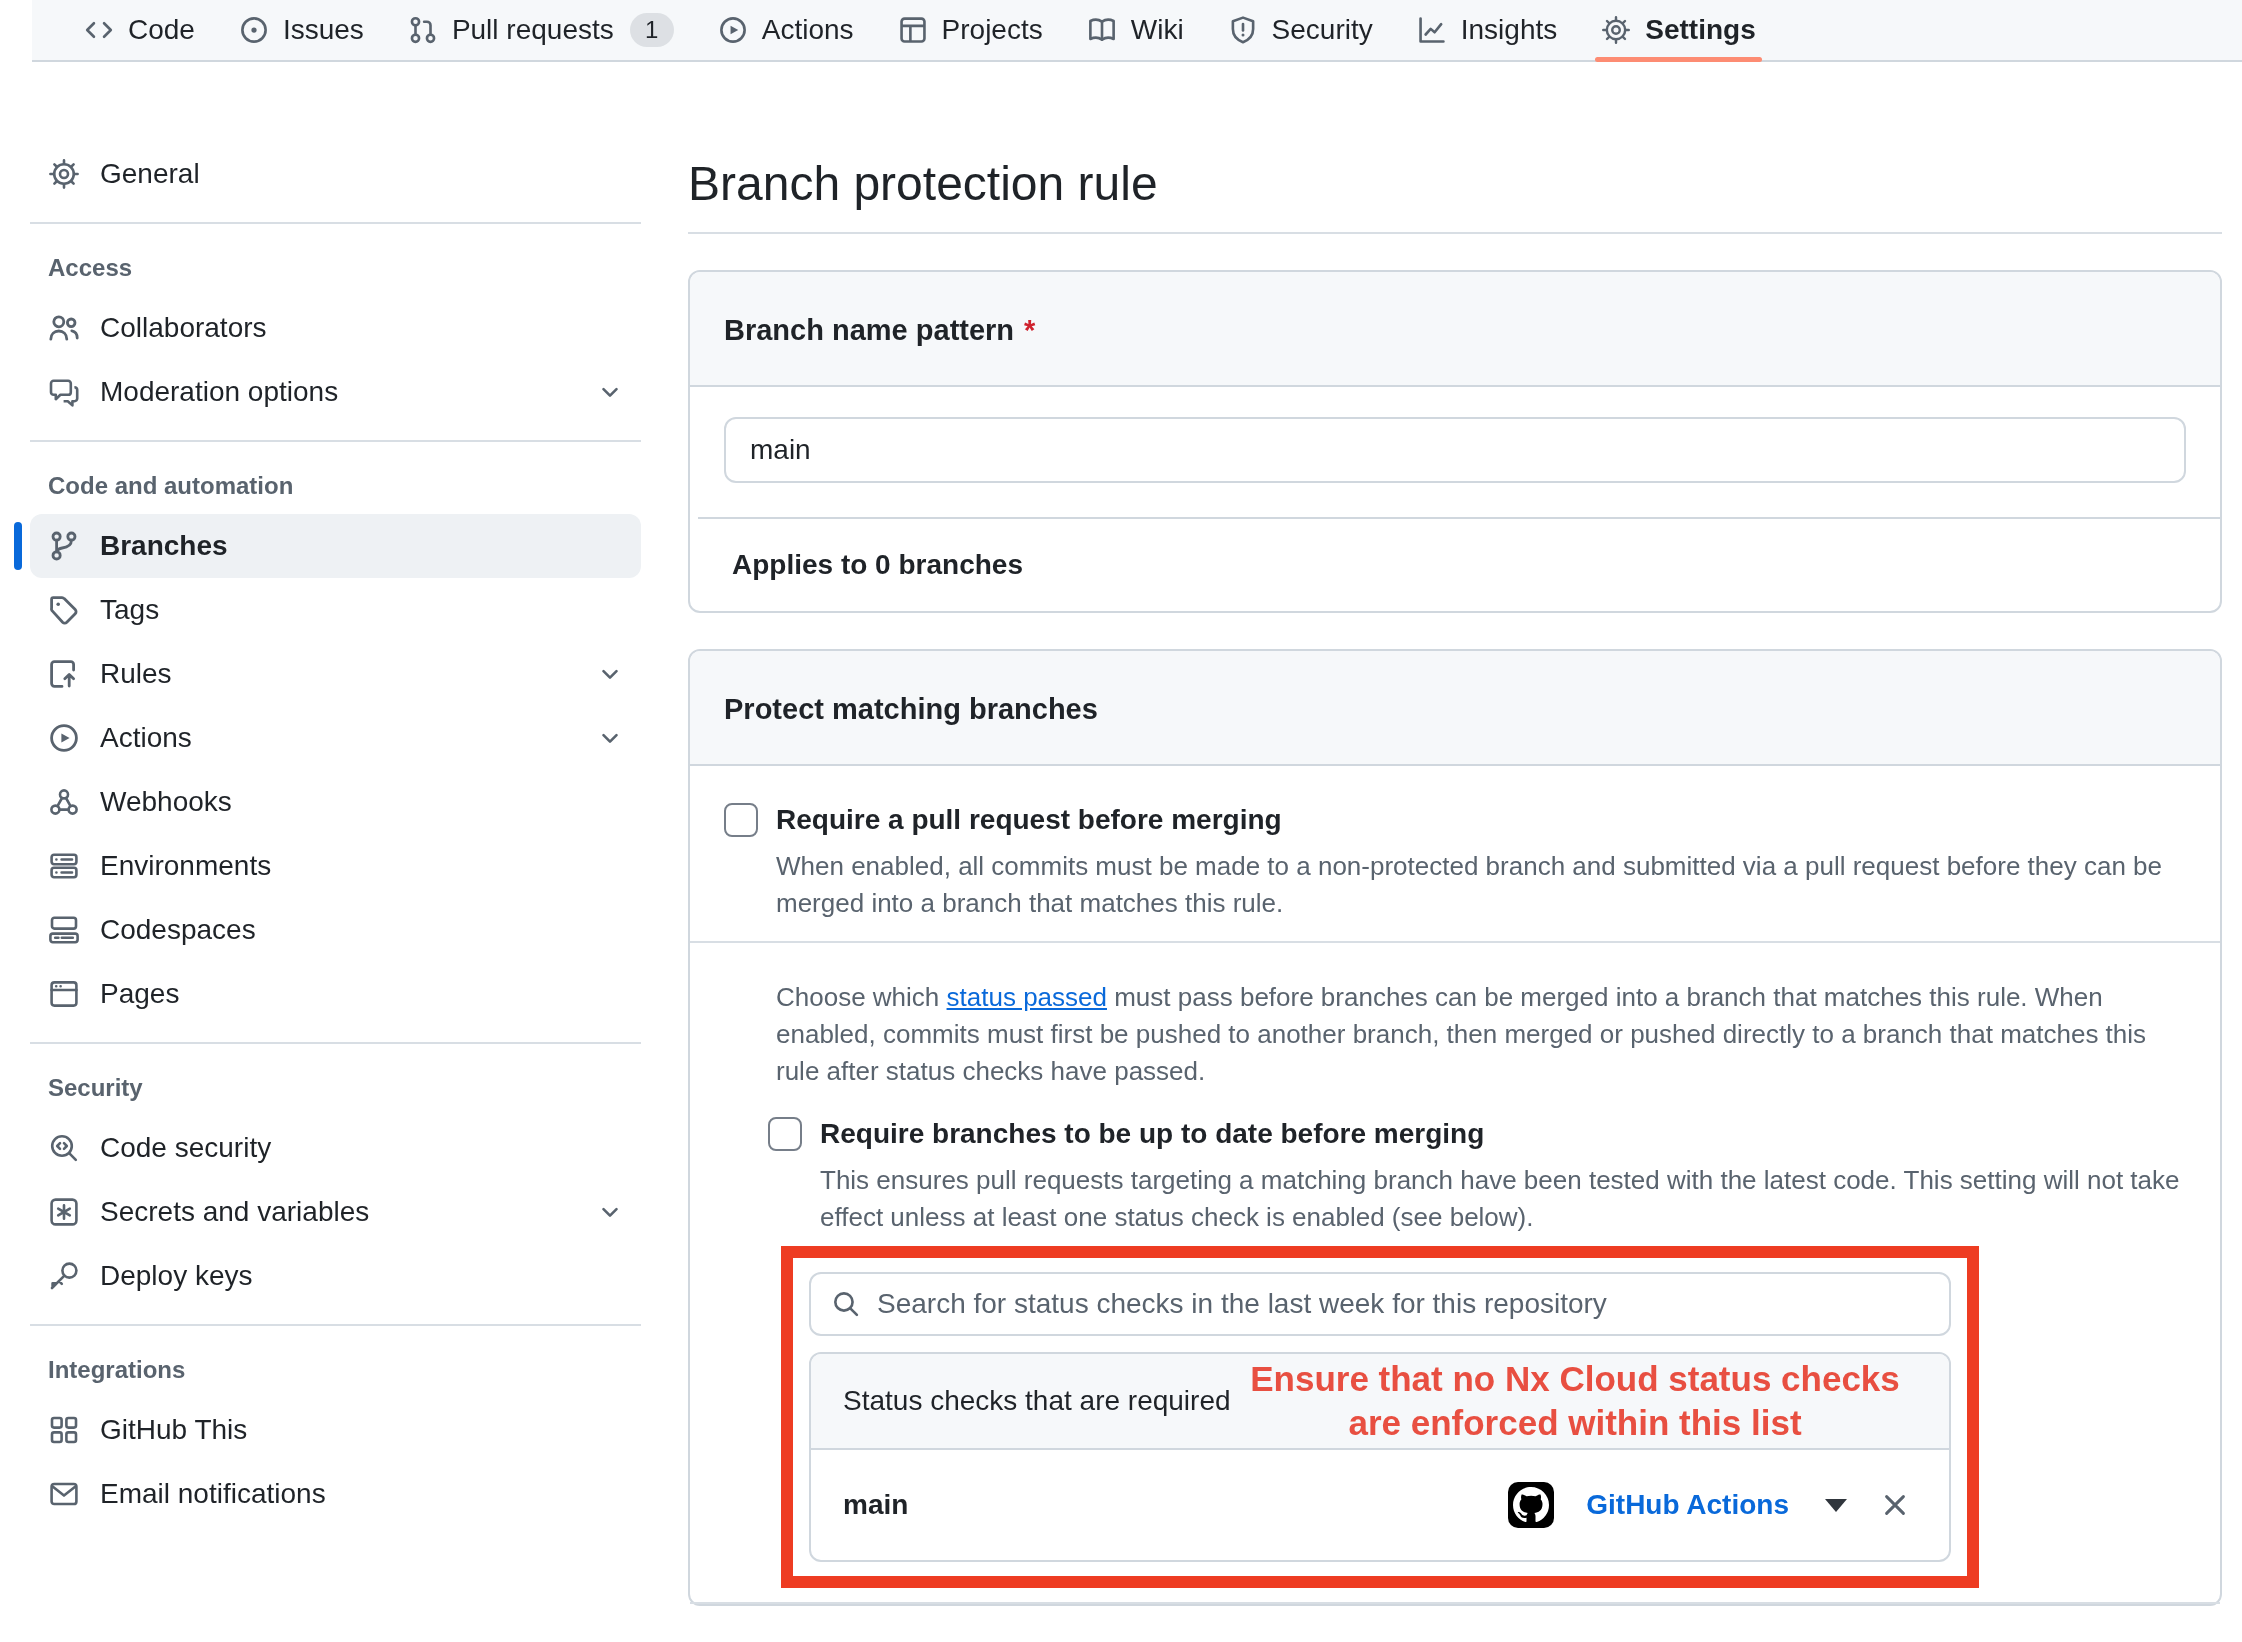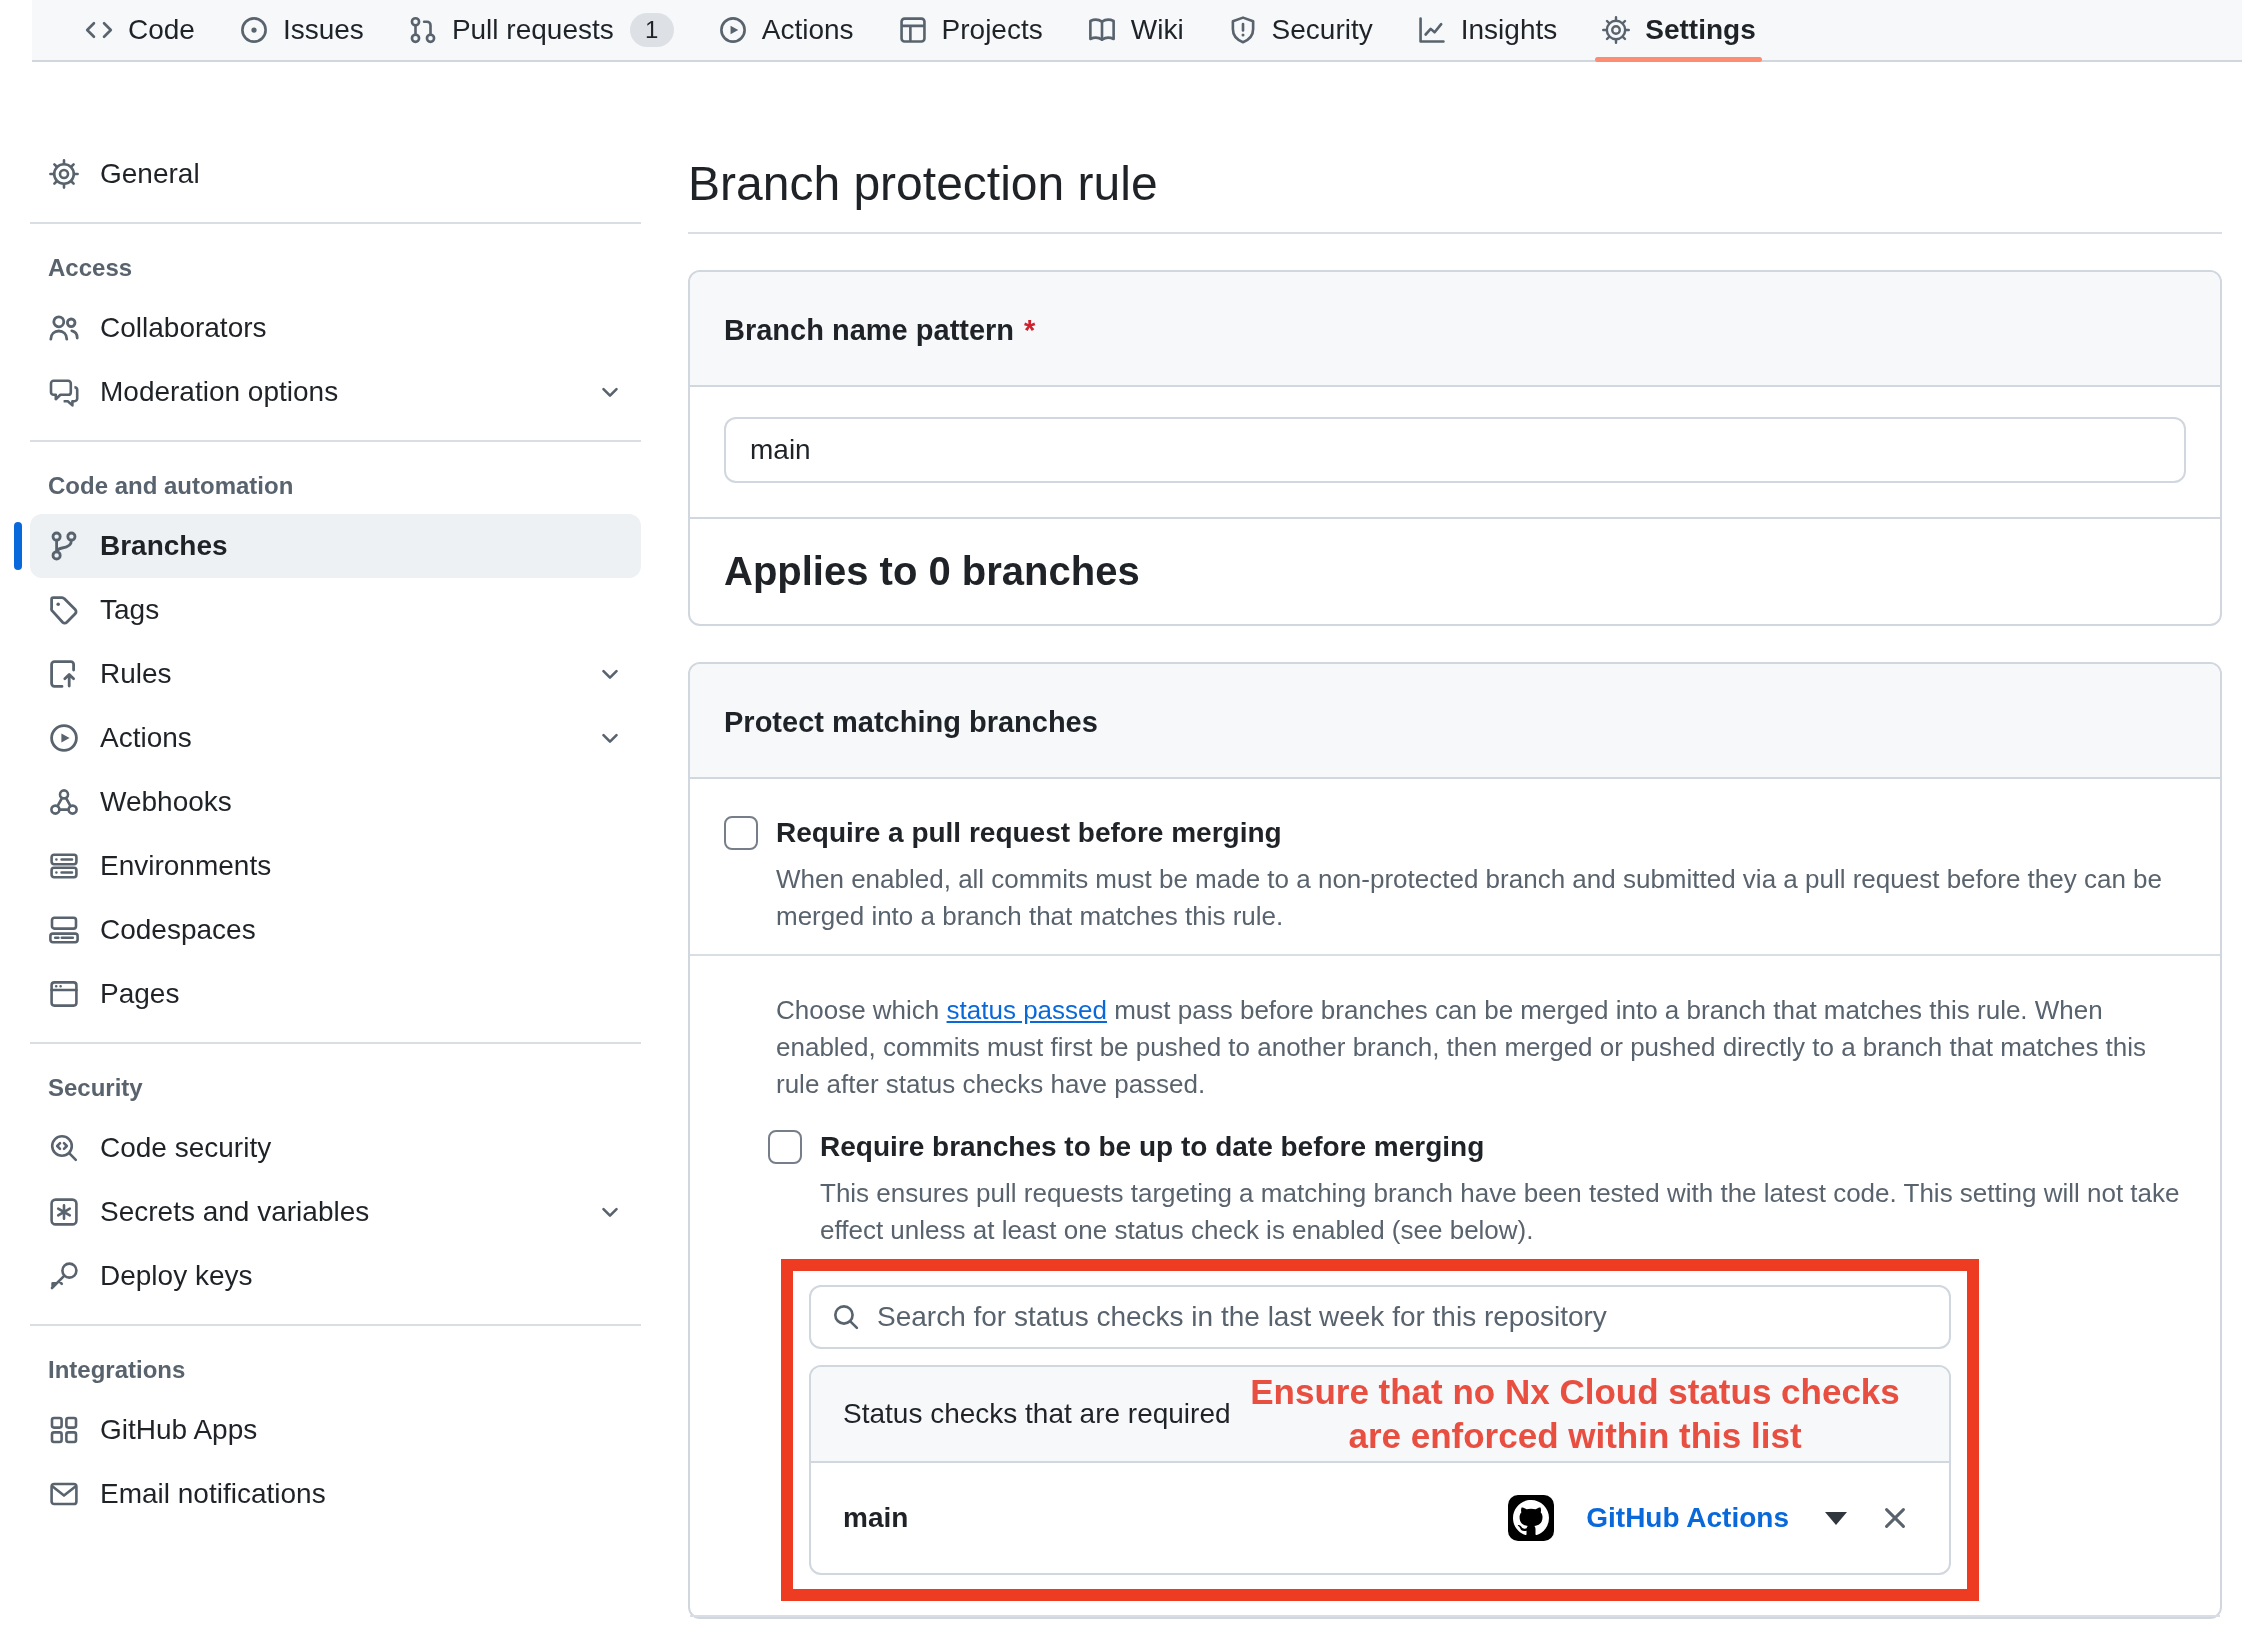--- a/index.html
+++ b/index.html
@@ -38,22 +38,22 @@
   h1.page-title { font-size:48px; font-weight:400; line-height:56px; color:#1f2328; }
   .title-divider { height:2px; background:#d8dee4; margin-top:20px; width:1534px; }
   .card { width:1534px; border:2px solid #d0d7de; border-radius:12px; margin-top:36px;
     background:#fff; }
   .card-header { background:#f6f8fa; border-bottom:2px solid #d0d7de;
     border-radius:10px 10px 0 0; padding:42px 34px 38px; font-size:29px; font-weight:700; }
   .req { color:#cf222e; margin-left:10px; font-weight:700; }
   .card-body { padding:30px 34px 34px; }
   .text-input { width:100%; height:66px; border:2px solid #d0d7de; border-radius:12px;
     font-size:28px; padding:0 24px; color:#1f2328; background:#fff; font-family:inherit; }
-  .card-footer { border-top:2px solid #d0d7de; padding:30px 34px; font-size:40px;
-    font-weight:700; }
+  .card-footer { border-top:2px solid #d0d7de; padding:30px 34px; font-size:28px;
+    font-weight:700;margin-left:8px; }
 
   .section { padding:34px 34px 19px; border-bottom:2px solid #d8dee4; }
   .cb-row { display:flex; align-items:flex-start; gap:18px; }
   .checkbox { width:34px; height:34px; border:2px solid #767e89; border-radius:8px;
     background:#fff; margin-top:3px; flex:none; display:flex; align-items:center;
     justify-content:center; cursor:pointer; }
   .checkbox.on { background:var(--checkbox-checked,#316dca);
     border-color:var(--checkbox-checked,#316dca); }
   .checkbox svg { width:24px; height:24px; }
   .cb-label { font-size:28px; font-weight:700; line-height:40px; cursor:pointer; }
@@ -450,21 +450,21 @@
         </svg>
       <span>Deploy keys</span>
     </div>
     <div class="side-divider"></div>
 
     <div class="side-title">Integrations</div>
     <div class="side-item">
       <svg class="ic">
           <use href="#i-apps"></use>
         </svg>
-      <span>GitHub Apps</span>
+      <span>GitHub This</span>
     </div>
     <div class="side-item">
       <svg class="ic">
           <use href="#i-mail"></use>
         </svg>
       <span>Email notifications</span>
     </div>
   </aside>
 
   <main class="main">

